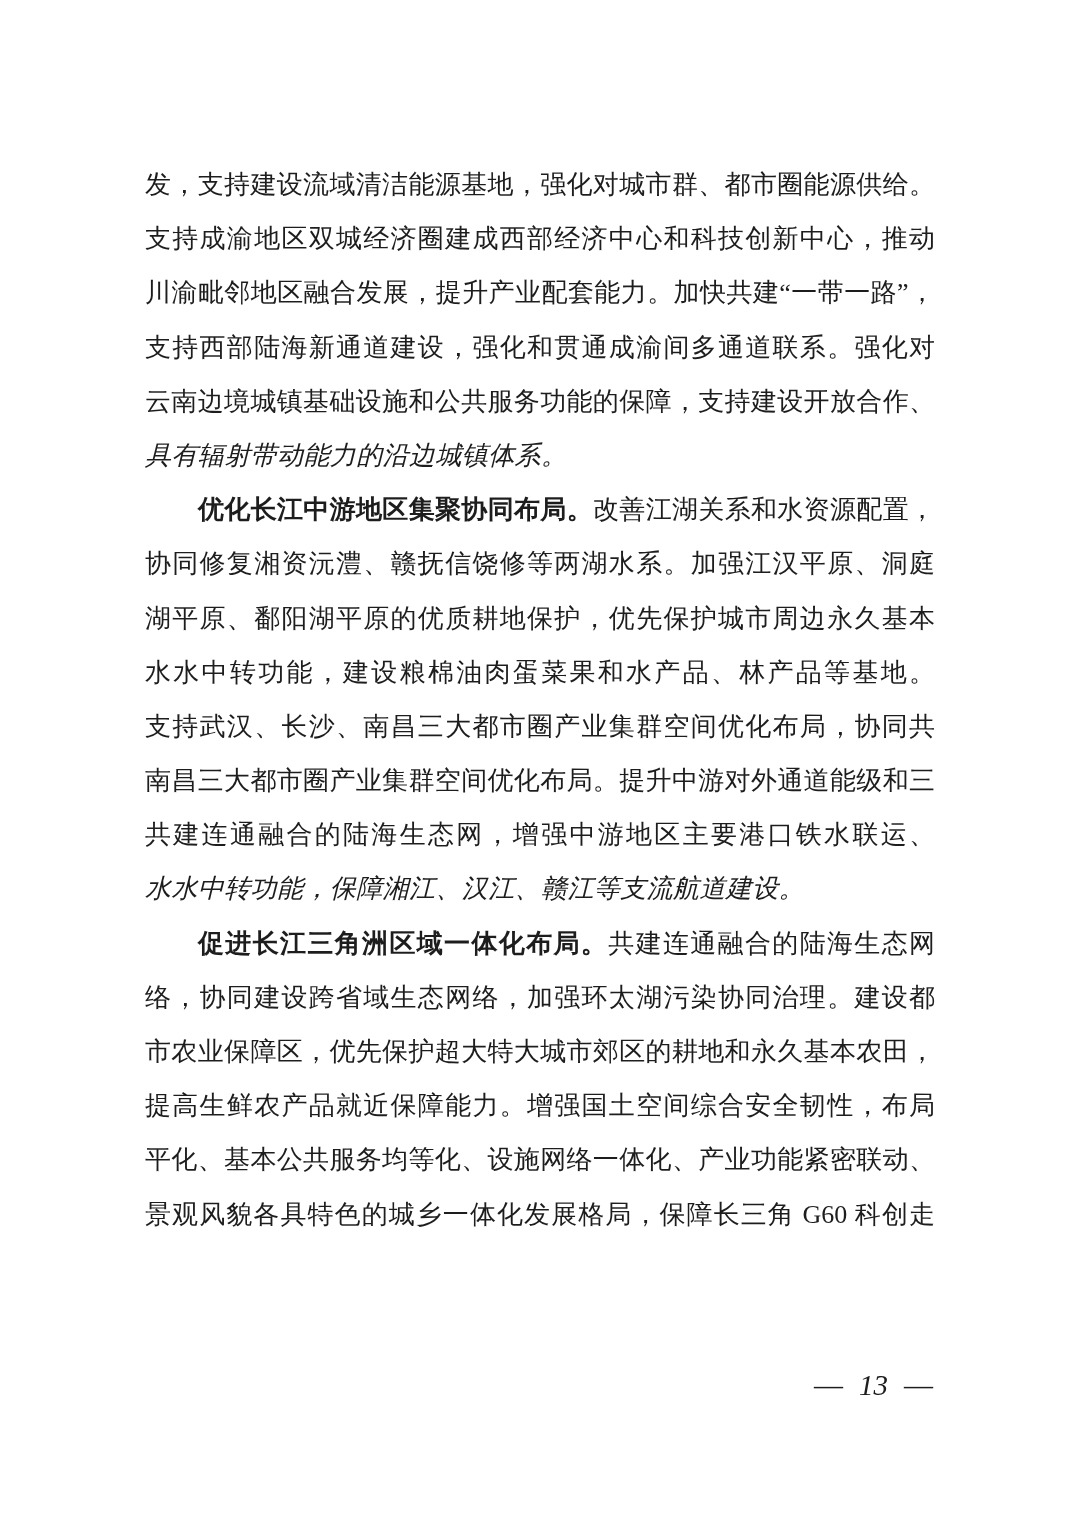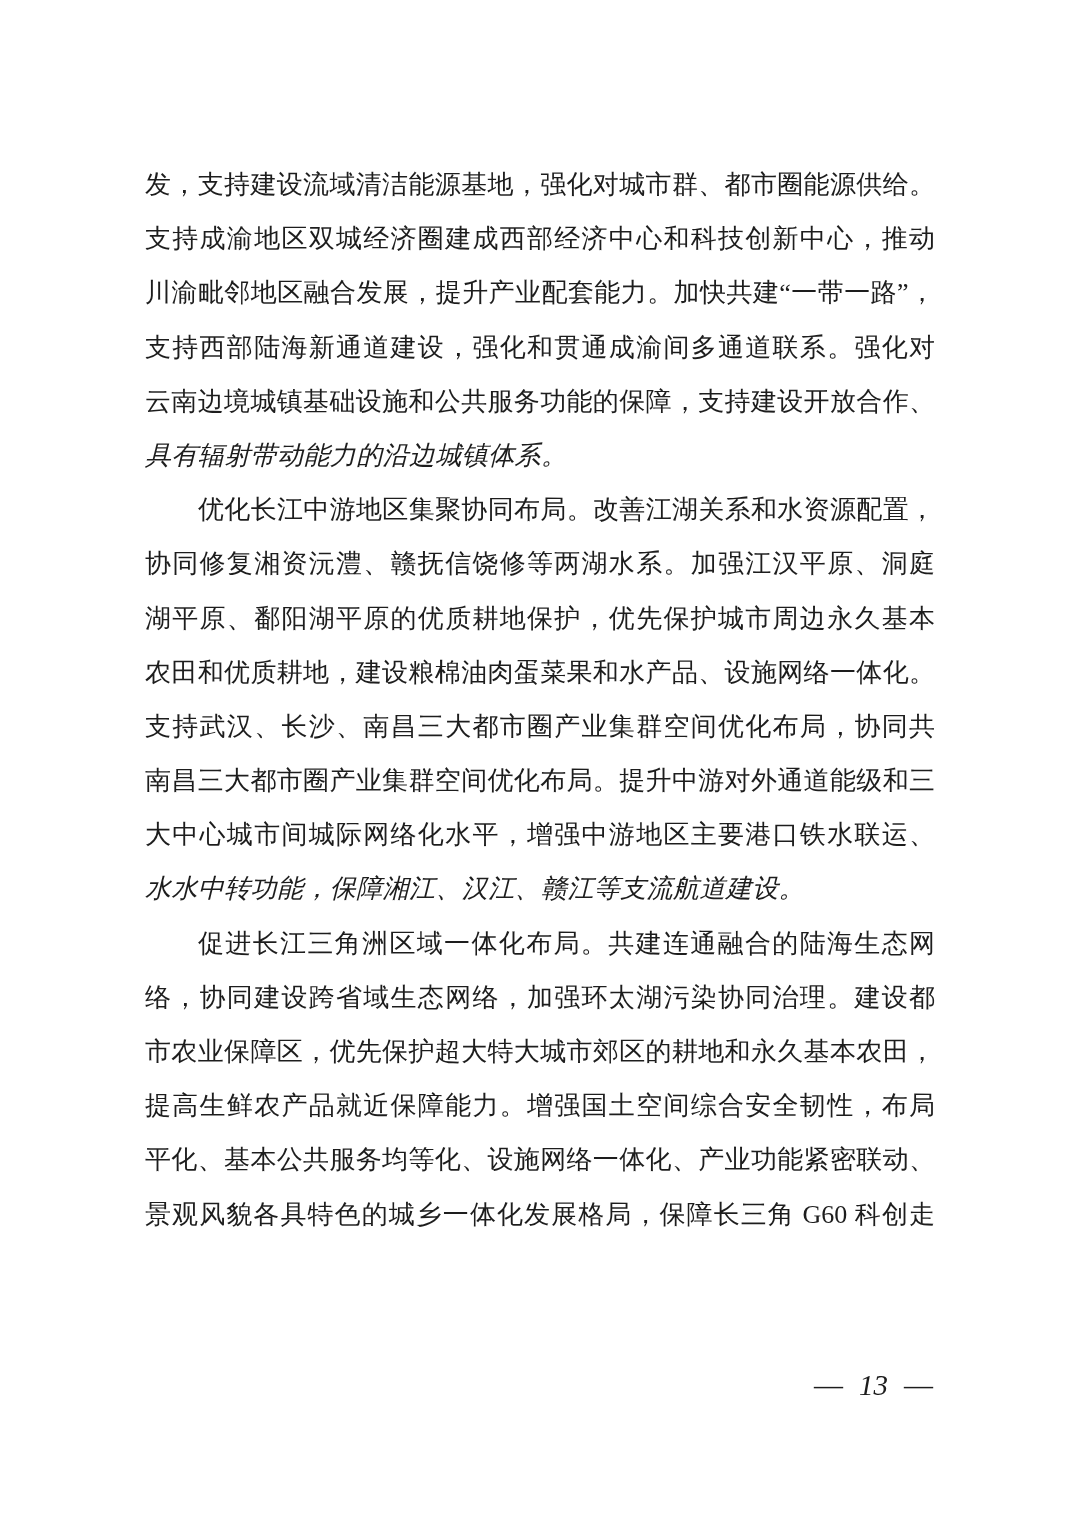--- a/index.html
+++ b/index.html
@@ -45,21 +45,21 @@
     text-align: left;
     letter-spacing: 0.4px;
     font-style: italic;
   }
   
   .line.ind {
     padding-left: 53px;
     box-sizing: border-box;
   }
   .lead-bold {
-    font-weight: 400;
+    font-weight: 700;
   }
   .footer {
     position: absolute;
     top: 1362px;
     right: 147px;
     height: 46px;
     line-height: 46px;
     font-size: 29px;
     color: #1d1d1d;
     display: flex;
@@ -83,24 +83,24 @@
     <div class="line j"><span>发，支持建设流域清洁能源基地，强化对城市群、都市圈能源供给。</span></div>
     <div class="line j"><span>支持成渝地区双城经济圈建成西部经济中心和科技创新中心，推动</span></div>
     <div class="line j"><span>川渝毗邻地区融合发展，提升产业配套能力。加快共建“一带一路”，</span></div>
     <div class="line j"><span>支持西部陆海新通道建设，强化和贯通成渝间多通道联系。强化对</span></div>
     <div class="line j"><span>云南边境城镇基础设施和公共服务功能的保障，支持建设开放合作、</span></div>
     <div class="line end"><span>具有辐射带动能力的沿边城镇体系。</span></div>
 
     <div class="line j ind"><b class="lead-bold">优化长江中游地区集聚协同布局。</b><span>改善江湖关系和水资源配置，</span></div>
     <div class="line j"><span>协同修复湘资沅澧、赣抚信饶修等两湖水系。加强江汉平原、洞庭</span></div>
     <div class="line j"><span>湖平原、鄱阳湖平原的优质耕地保护，优先保护城市周边永久基本</span></div>
-    <div class="line j"><span>农田和优质耕地，建设粮棉油肉蛋菜果和水产品、设施网络一体化。</span></div>
+    <div class="line j"><span>水水中转功能，建设粮棉油肉蛋菜果和水产品、林产品等基地。</span></div>
     <div class="line j"><span>支持武汉、长沙、南昌三大都市圈产业集群空间优化布局，协同共</span></div>
     <div class="line j"><span>南昌三大都市圈产业集群空间优化布局。提升中游对外通道能级和三</span></div>
-    <div class="line j"><span>大中心城市间城际网络化水平，增强中游地区主要港口铁水联运、</span></div>
+    <div class="line j"><span>共建连通融合的陆海生态网，增强中游地区主要港口铁水联运、</span></div>
     <div class="line end"><span>水水中转功能，保障湘江、汉江、赣江等支流航道建设。</span></div>
 
     <div class="line j ind"><b class="lead-bold">促进长江三角洲区域一体化布局。</b><span>共建连通融合的陆海生态网</span></div>
     <div class="line j"><span>络，协同建设跨省域生态网络，加强环太湖污染协同治理。建设都</span></div>
     <div class="line j"><span>市农业保障区，优先保护超大特大城市郊区的耕地和永久基本农田，</span></div>
     <div class="line j"><span>提高生鲜农产品就近保障能力。增强国土空间综合安全韧性，布局</span></div>
     <div class="line j"><span>平化、基本公共服务均等化、设施网络一体化、产业功能紧密联动、</span></div>
     <div class="line j"><span>景观风貌各具特色的城乡一体化发展格局，保障长三角 G60 科创走</span></div>
 
   </div>

